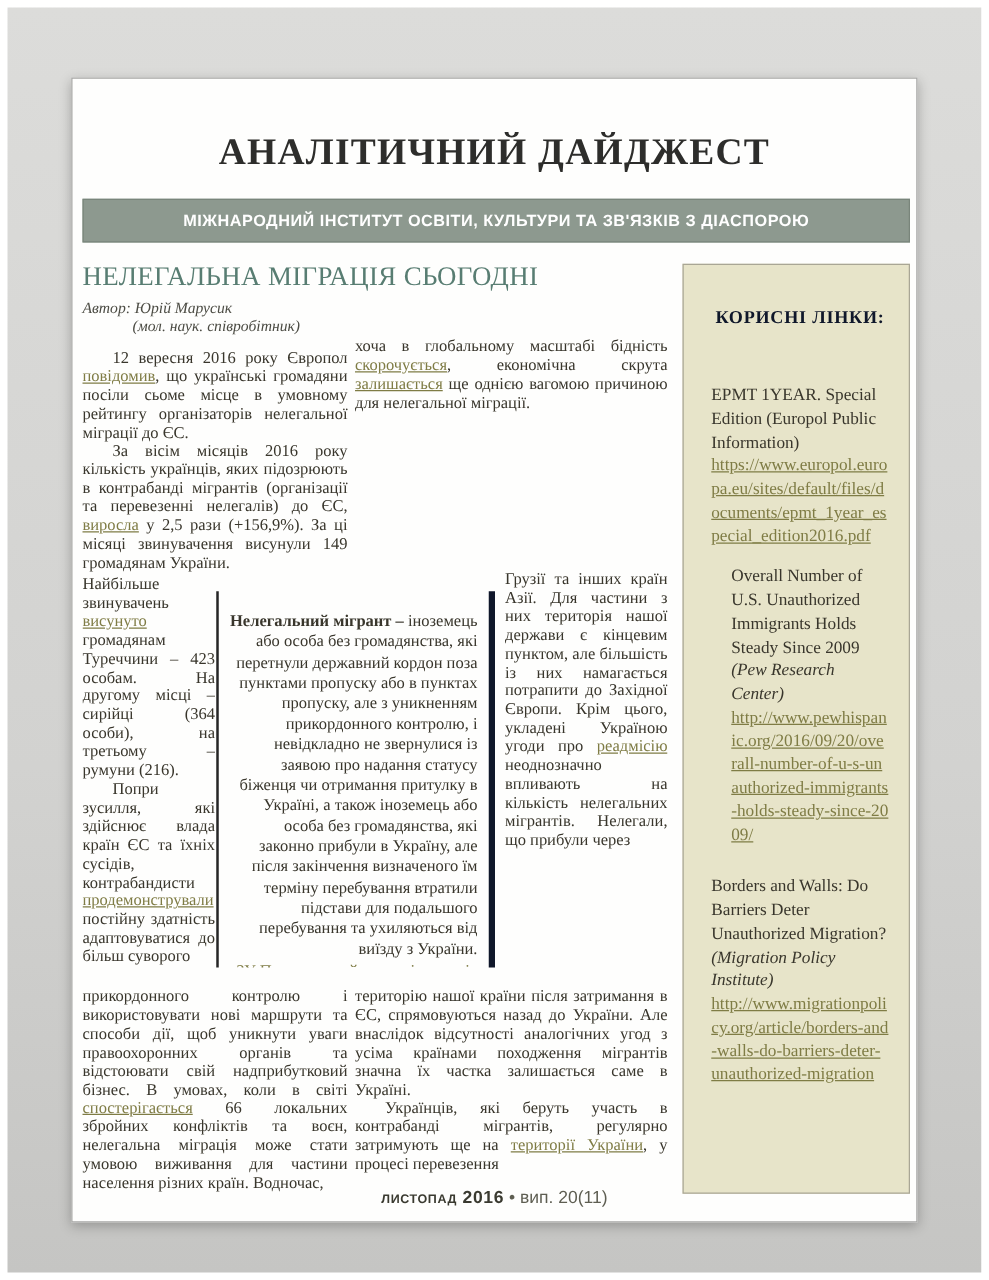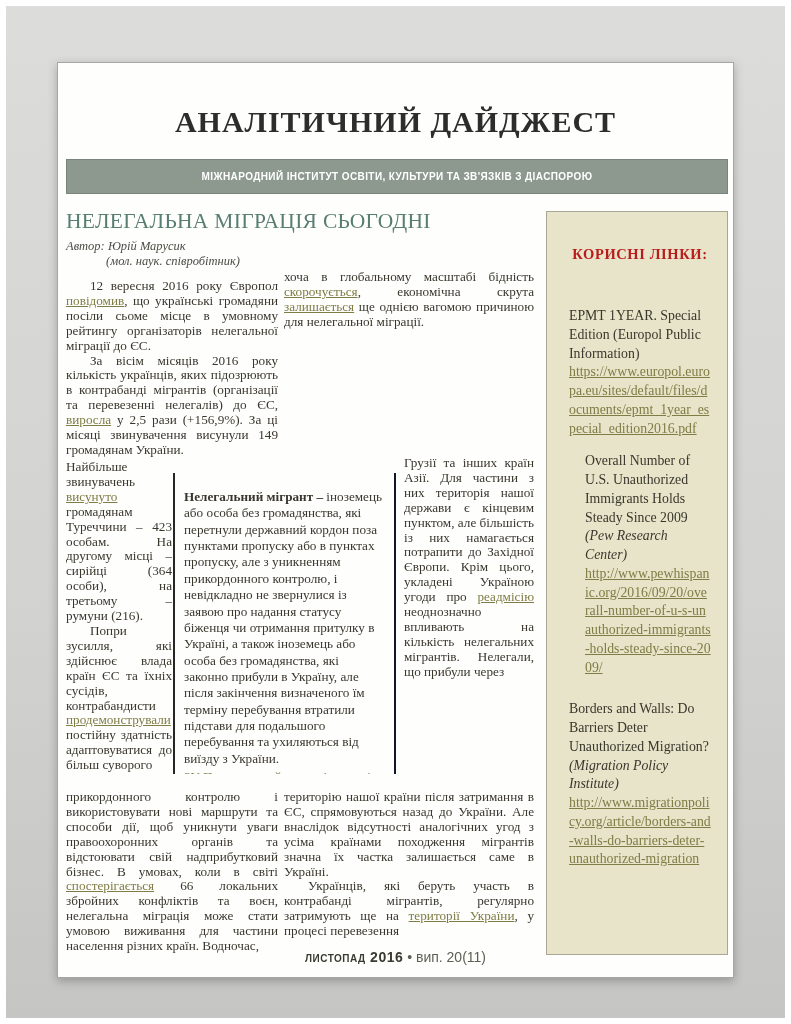--- a/index.html
+++ b/index.html
@@ -9,50 +9,50 @@
   }
   html,body{margin:0;padding:0;}
   body{width:791px;height:1024px;position:relative;font-family:"Liberation Serif",serif;background:#fff;overflow:hidden;}
   .bg{position:absolute;inset:6px;background:linear-gradient(180deg,#dcdcda 0%,#d2d2d0 60%,#c5c5c3 100%);}
   .page{position:absolute;left:57px;top:62px;width:677px;height:916px;background:#fefefd;border:1px solid #a6a6a4;box-shadow:0 3px 9px rgba(0,0,0,.25);box-sizing:border-box;}
 
   .masthead-title{position:absolute;top:42px;left:0;width:100%;text-align:center;
     font-size:30px;font-weight:bold;color:#2d2d2b;letter-spacing:1px;}
   .banner{position:absolute;top:96px;left:8px;width:662px;height:35px;box-sizing:border-box;
     background:var(--banner-bg);border:1px solid var(--banner-border);
-    color:#fff;font-family:"Liberation Sans",sans-serif;font-weight:bold;font-size:10px;
+    color:#fff;font-family:"Liberation Sans",sans-serif;font-weight:bold;font-size:13px;
     letter-spacing:.4px;text-align:center;line-height:33px;}
 
   .article-title{position:absolute;left:8px;top:146px;font-size:21.5px;color:var(--title-teal);letter-spacing:.3px;}
   .author{position:absolute;left:8px;top:176px;font-style:italic;font-size:12.5px;color:#4c4c44;line-height:1.2;}
   .author .role{display:block;padding-left:40px;}
 
   .tb{position:absolute;font-size:13.2px;line-height:1.13;color:var(--ink);text-align:justify;}
   .tb p{margin:0;}
   .tb p.ind{text-indent:24px;}
   a.lnk{color:var(--link-olive);text-decoration:underline;cursor:pointer;}
   .bold{font-weight:bold;}
 
   #blockA{left:8px;top:216px;width:212px;}
   #blockD{left:226px;top:207px;width:250px;}
   #blockB{left:8px;top:397px;width:106px;height:330px;overflow:hidden;}
   #blockE{left:346px;top:393px;width:130px;height:334px;overflow:hidden;}
   #blockC{left:8px;top:727px;width:212px;}
   #blockF{left:226px;top:727px;width:250px;}
 
   .defbox{position:absolute;left:115px;top:410px;width:223px;height:301px;box-sizing:border-box;
-    border-left:2px solid #262626;border-right:2px solid #0f172a;padding:16px 9px 0;
-    text-align:left;font-size:13.2px;line-height:1.24;color:var(--ink);overflow:hidden;}
+    border-left:2px solid #262626;border-right:5px solid #0f172a;padding:16px 9px 0;
+    text-align:right;font-size:13.2px;line-height:1.24;color:var(--ink);overflow:hidden;}
   .defbox p{margin:0;}
   .defbox p.linkline{margin-top:2px;}
 
   .sidebar{position:absolute;left:488px;top:148px;width:182px;height:744px;box-sizing:border-box;
     background:var(--sidebar-bg);border:1px solid var(--sidebar-border);
     padding:34px 16px 0 22px;color:var(--ink);}
-  .sidebar-heading{font-weight:bold;font-size:14.5px;letter-spacing:.6px;color:#b91c1c;text-align:center;}
+  .sidebar-heading{font-weight:bold;font-size:14.5px;letter-spacing:.6px;color:#0f172a;text-align:center;}
   .sb-item{font-size:13.8px;line-height:1.36;}
   .sb-item .ttl{display:block;}
   .sb-item .src{display:block;font-style:italic;}
   .sb-item .src:empty{display:none;}
   .sb-item a.url{display:block;color:var(--link-olive);word-break:break-all;}
   #sbItem1{margin-top:44px;}
   #sbItem2{margin-top:14px;margin-left:16px;}
   #sbItem3{margin-top:23px;}
 
   .footer{position:absolute;left:0;top:886px;width:100%;text-align:center;

